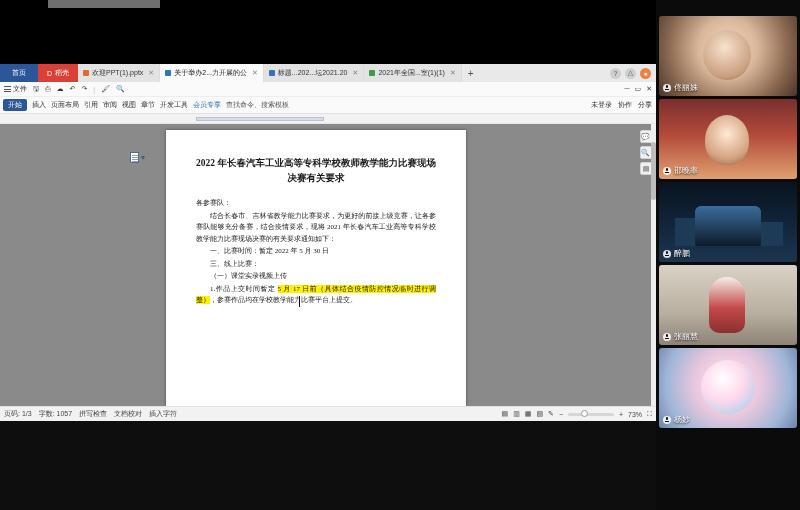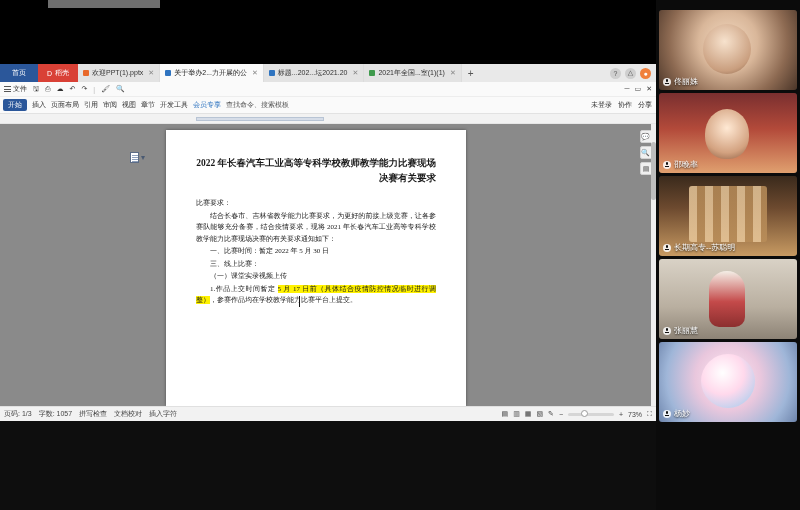--- a/index.html
+++ b/index.html
@@ -185,21 +185,21 @@
     position: absolute;
     left: 166px; top: 6px;
     width: 300px; height: 276px;
     background: #fff;
     box-shadow: 0 0 3px rgba(0,0,0,.45);
     padding: 26px 30px 0 30px;
     font-family: "Liberation Serif", serif;
     color: #1a1a1a;
   }
   #doc-title {
-    text-align: right;
+    text-align: center;
     font-size: 9.5px;
     line-height: 15px;
     font-weight: 700;
     margin-bottom: 12px;
   }
   .para {
     font-size: 7px;
     line-height: 11.5px;
     margin: 0 0 1px 0;
     text-align: justify;
@@ -295,21 +295,21 @@
     width: 656px; height: 89px;
     background: #0e0e0e;
   }
 
   
   #rail {
     position: absolute;
     left: 656px; top: 0;
     width: 144px; height: 510px;
     background: #0b0b0b;
-    padding: 10px 3px;
+    padding: 16px 3px;
     display: flex; flex-direction: column; gap: 3px;
   }
   .ptile {
     position: relative;
     width: 138px; height: 80px;
     border-radius: 3px;
     overflow: hidden;
     background: #222;
   }
   .ptile .scene { position: absolute; inset: 0; }
@@ -474,21 +474,21 @@
 
         <div id="page">
 
           <div id="page-gutter-icon">
             <span class="gutter-doc"></span>
             <span>▾</span>
           </div>
 
           <div id="doc-title">2022 年长春汽车工业高等专科学校教师教学能力比赛现场决赛有关要求</div>
 
-          <p class="para">比赛要求：</p>
+          <p class="para">各参赛队：</p>
           <p class="para indent">结合长春市、吉林省教学能力比赛要求，为更好的前接上级竞赛，让各参赛队能够充分备赛，结合疫情要求，现将 2021 年长春汽车工业高等专科学校教学能力比赛现场决赛的有关要求通知如下：</p>
           <p class="para indent">一、比赛时间：暂定 2022 年 5 月 30 日</p>
           <p class="para indent">三、线上比赛：</p>
           <p class="para indent">（一）课堂实录视频上传</p>
 
           <p class="para indent"><span>1.作品上交时间暂定 </span><span class="hl">5 月 17 日前（具体结合疫情防控情</span><span class="hl">况临时进行调整）</span><span>，参赛作品均在学校教学能力比赛平台上提交。</span></p>
 
 
           <div id="caret"></div>
         </div>
@@ -542,28 +542,28 @@
     </div>
 
     <div class="ptile">
       <div class="scene s2"></div>
       <div class="pname">
         <span class="mic"></span>
         <span>邵晚率</span>
       </div>
     </div>
 
-
     <div class="ptile">
-      <div class="scene s4"></div>
+      <div class="scene s3"></div>
       <div class="pname">
         <span class="mic"></span>
-        <span>长期高专--苏聪明</span>
-      </div>
-    </div>
+        <span>醉鹏</span>
+      </div>
+    </div>
+
 
     <div class="ptile">
       <div class="scene s5"></div>
       <div class="pname">
         <span class="mic"></span>
         <span>张丽慧</span>
       </div>
     </div>
 
     <div class="ptile">

